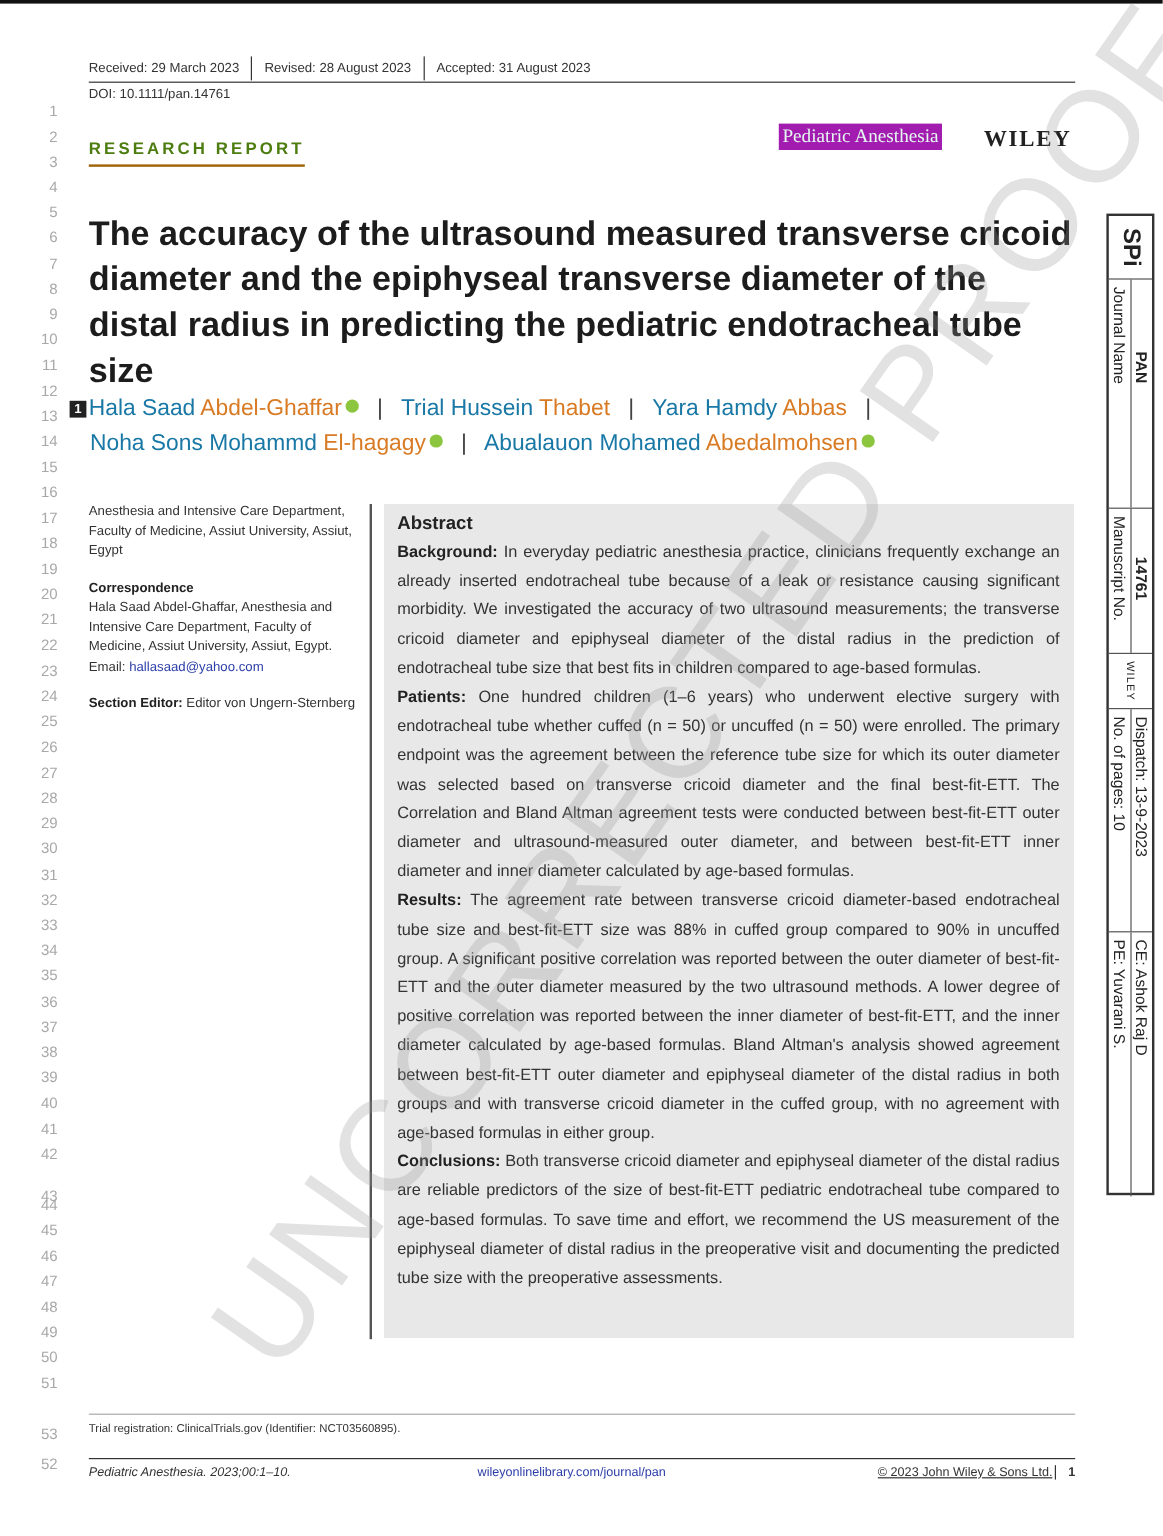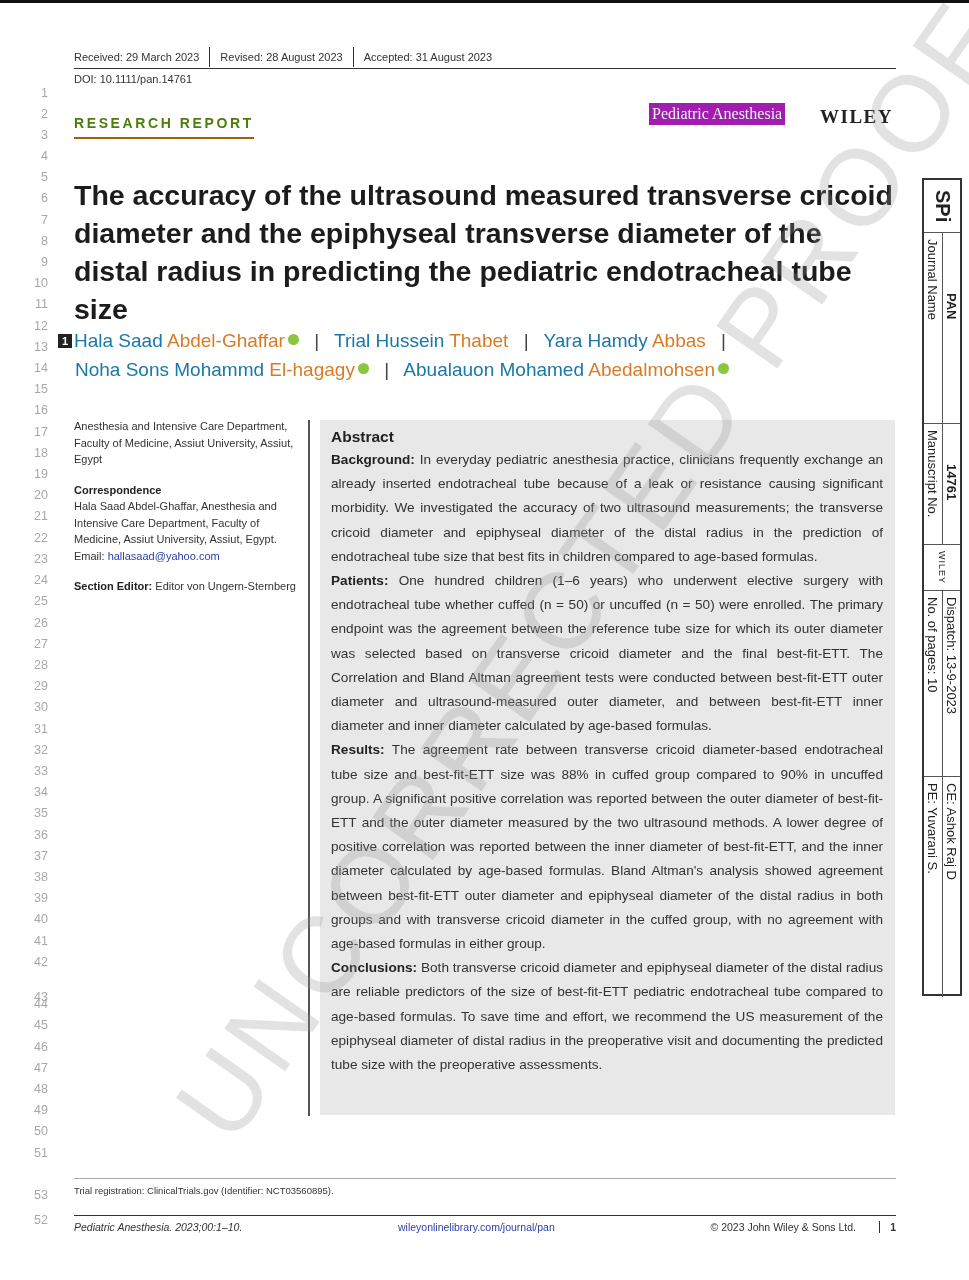--- a/index.html
+++ b/index.html
@@ -83,21 +83,21 @@
   .vtext {
     writing-mode: vertical-rl; font-size: 13px; color: #222; position: absolute; left: 50%; top: 6px;
     transform: translateX(-50%); white-space: nowrap;
   }
   .foot-rule1 { position: absolute; left: 74px; top: 1178px; width: 822px; height: 1px; background: #aaa; }
   .trial { position: absolute; left: 74px; top: 1185px; font-size: 9.5px; color: #333; }
   .foot-rule2 { position: absolute; left: 74px; top: 1215px; width: 822px; height: 1px; background: #333; }
   .footer { position: absolute; left: 74px; top: 1221px; width: 822px; font-size: 10.5px; color: #333; }
   .footer .cite { position: absolute; left: 0; font-style: italic; }
   .footer .url { position: absolute; left: 324px; color: #2c3ea8; }
-  .footer .copy { position: absolute; right: 40px; }
+  .footer .copy { position: absolute; right: 19px; text-decoration: underline; }
   .footer .pg { position: absolute; right: 0; padding-left: 10px; border-left: 1px solid #333; font-weight: bold; }
 </style>
 </head>
 <body>
 
 <div class="topbar"></div>
 
 <div class="line-nums" id="linenums">
     <span style="top: 0px;">1</span>
     <span style="top: 21px;">2</span>

